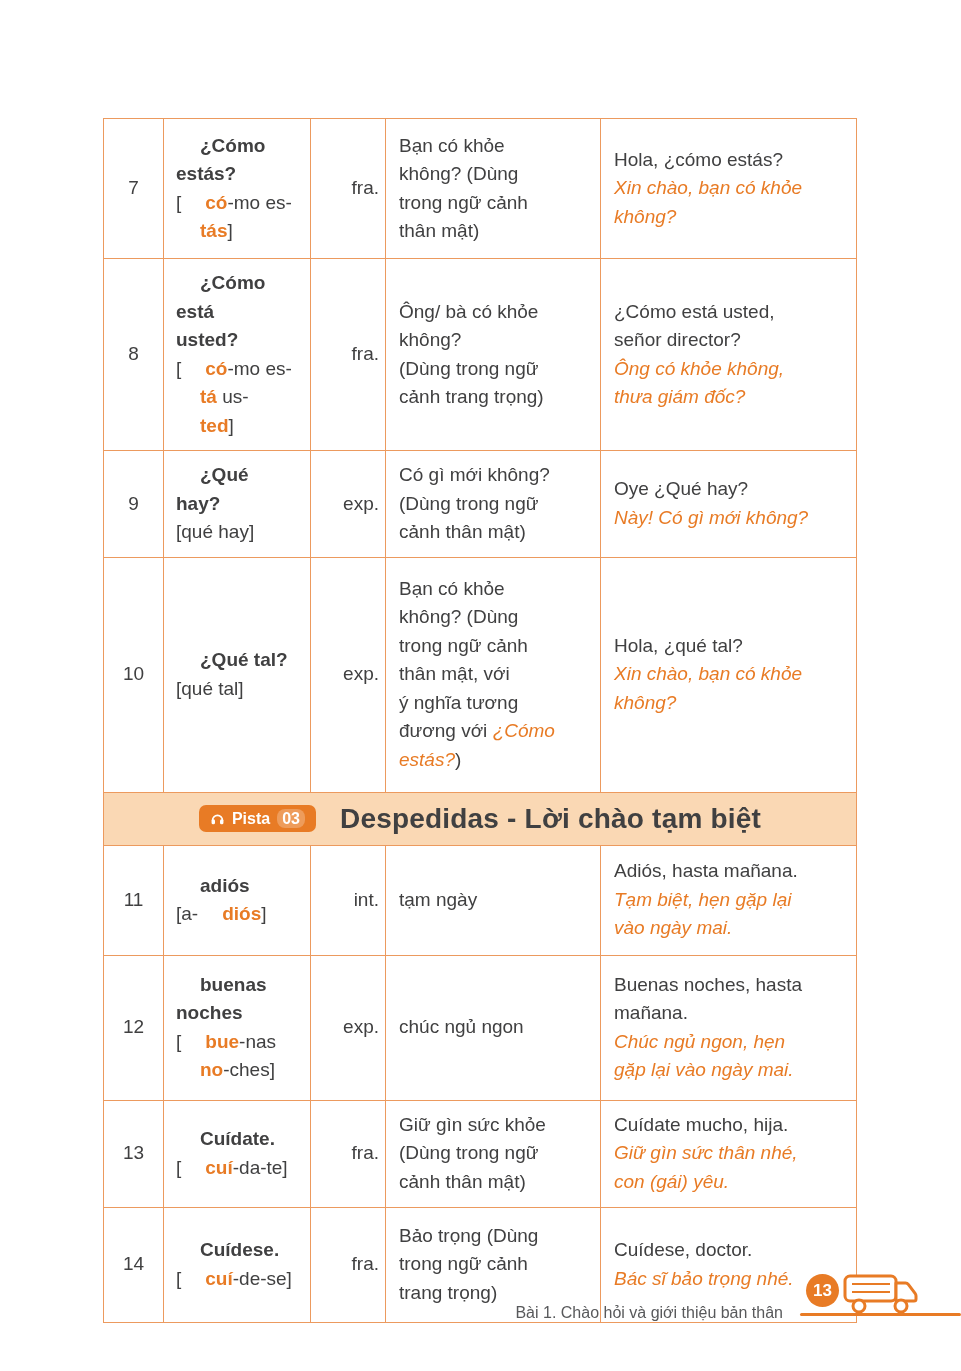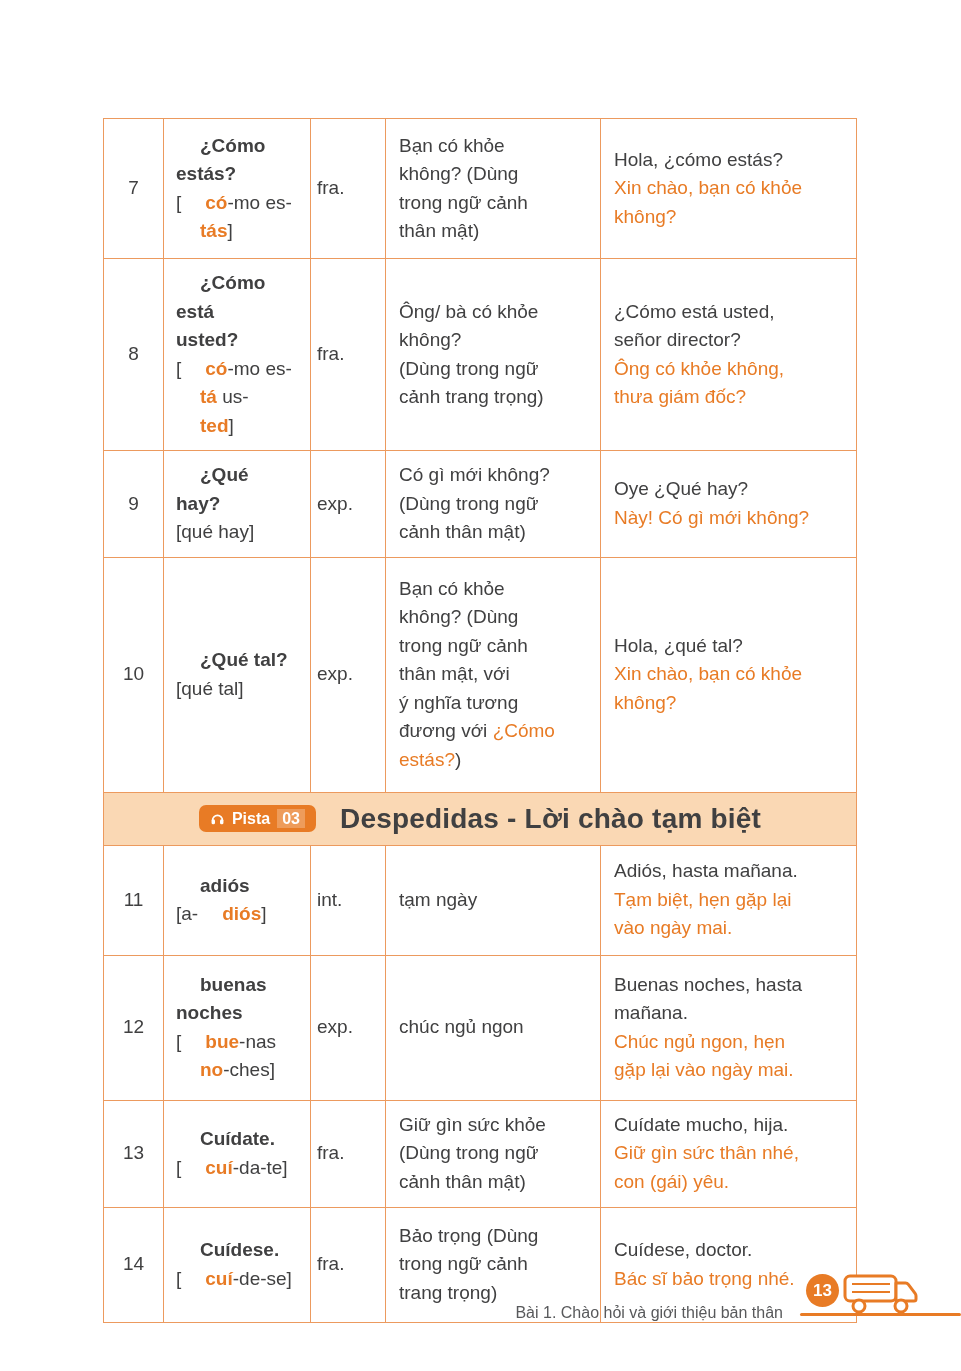--- a/index.html
+++ b/index.html
@@ -9,32 +9,32 @@
     --ink:#404041;
     --muted:#58595B;
   }
   *{box-sizing:border-box;margin:0;padding:0;}
   body{background:#ffffff;font-family:"Liberation Sans","DejaVu Sans",sans-serif;color:var(--ink);}
   .page{position:relative;width:961px;height:1371px;background:#fff;overflow:hidden;margin:0 auto;}
 
   table.vocab{position:absolute;left:103px;top:118px;width:753px;border-collapse:collapse;table-layout:fixed;}
   td{border:1.5px solid var(--border);vertical-align:middle;font-size:19px;line-height:1.5;padding:10px 13px;color:var(--ink);}
   td.num{text-align:center;padding:10px 4px;}
-  td.pos{text-align:left;padding:2px 6px;}
+  td.pos{text-align:right;padding:2px 6px;}
   td.rich{white-space:pre-wrap;}
   td.term{padding:10px 12px;}
   .b{font-weight:700;margin-left:24px;}
   .o{color:var(--accent);}
-  .i{}
+  .i{font-style:italic;}
 
   tr.section td{background:var(--peach);padding:5px 10px;}
   .section-inner{display:flex;align-items:center;justify-content:center;gap:24px;}
   .badge{display:inline-flex;align-items:center;gap:7px;background:var(--accent);color:#fff;font-weight:700;font-size:16px;padding:4px 11px;border-radius:7px;line-height:1.2;}
   .badge .hp-wrap{display:inline-flex;}
-  .badge-num{background:rgba(255,255,255,.25);padding:0 5px;border-radius:0;}
+  .badge-num{background:rgba(255,255,255,.25);padding:0 5px;border-radius:8px;}
   .section-title{font-size:28px;color:var(--ink);font-weight:700;letter-spacing:.2px;}
 
   .hp{stroke:#fff;fill:none;stroke-width:2.6;stroke-linecap:round;}
   .hp-pad{fill:#fff;stroke:none;}
 
   .footer{position:absolute;left:0;top:1266px;width:961px;height:72px;}
   .footer-text{position:absolute;right:178px;top:14px;font-size:16px;color:var(--muted);margin-top:24px;}
   .page-badge{position:absolute;left:806px;top:8px;width:33px;height:33px;border-radius:50%;background:var(--accent);color:#fff;font-weight:700;font-size:17px;display:flex;align-items:center;justify-content:center;}
   .bus{position:absolute;left:842px;top:4px;}
   .icon-stroke{stroke:var(--accent);fill:#fff;stroke-width:3;stroke-linejoin:round;}

